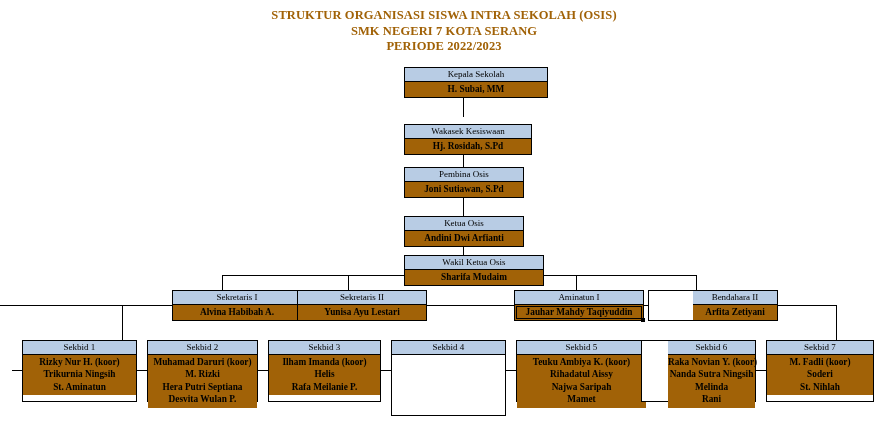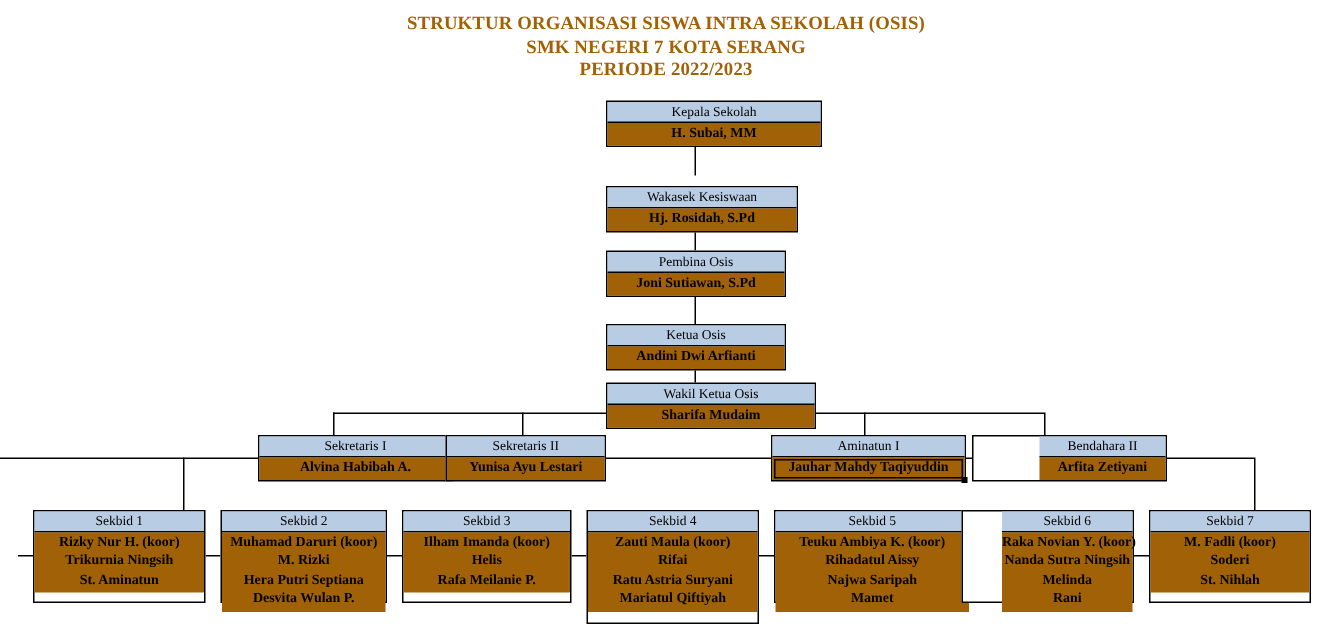--- a/index.html
+++ b/index.html
@@ -150,21 +150,21 @@
     </div>
   </div>
 
   <div class="box" style="left:172px;top:290px;width:130px;height:31px;">
     <div class="hdr">Sekretaris I</div>
     <div class="body">
       <span class="nm">Alvina Habibah A.</span>
     </div>
   </div>
 
-  <div class="box" style="left:297px;top:290px;width:107px;height:31px;">
+  <div class="box" style="left:297px;top:290px;width:130px;height:31px;">
     <div class="hdr">Sekretaris II</div>
     <div class="body">
       <span class="nm">Yunisa Ayu Lestari</span>
     </div>
   </div>
 
   <div class="box selected" style="left:514px;top:290px;width:130px;height:31px;">
     <div class="hdr">Aminatun I</div>
     <div class="body">
       <span class="nm">Jauhar Mahdy Taqiyuddin</span>
@@ -202,26 +202,20 @@
     <div class="hdr">Sekbid 3</div>
     <div class="body">
       <span class="nm">Ilham Imanda (koor)</span>
       <span class="nm">Helis</span>
       <span class="nm">Rafa Meilanie P.</span>
     </div>
   </div>
 
   <div class="box" style="left:391px;top:340px;width:115px;height:76px;">
     <div class="hdr">Sekbid 4</div>
-    <div class="body">
-      <span class="nm">Zauti Maula (koor)</span>
-      <span class="nm">Rifai</span>
-      <span class="nm">Ratu Astria Suryani</span>
-      <span class="nm">Mariatul Qiftiyah</span>
-    </div>
   </div>
 
   <div class="box" style="left:516px;top:340px;width:131px;height:62px;">
     <div class="hdr">Sekbid 5</div>
     <div class="body">
       <span class="nm">Teuku Ambiya K. (koor)</span>
       <span class="nm">Rihadatul Aissy</span>
       <span class="nm">Najwa Saripah</span>
       <span class="nm">Mamet</span>
     </div>

